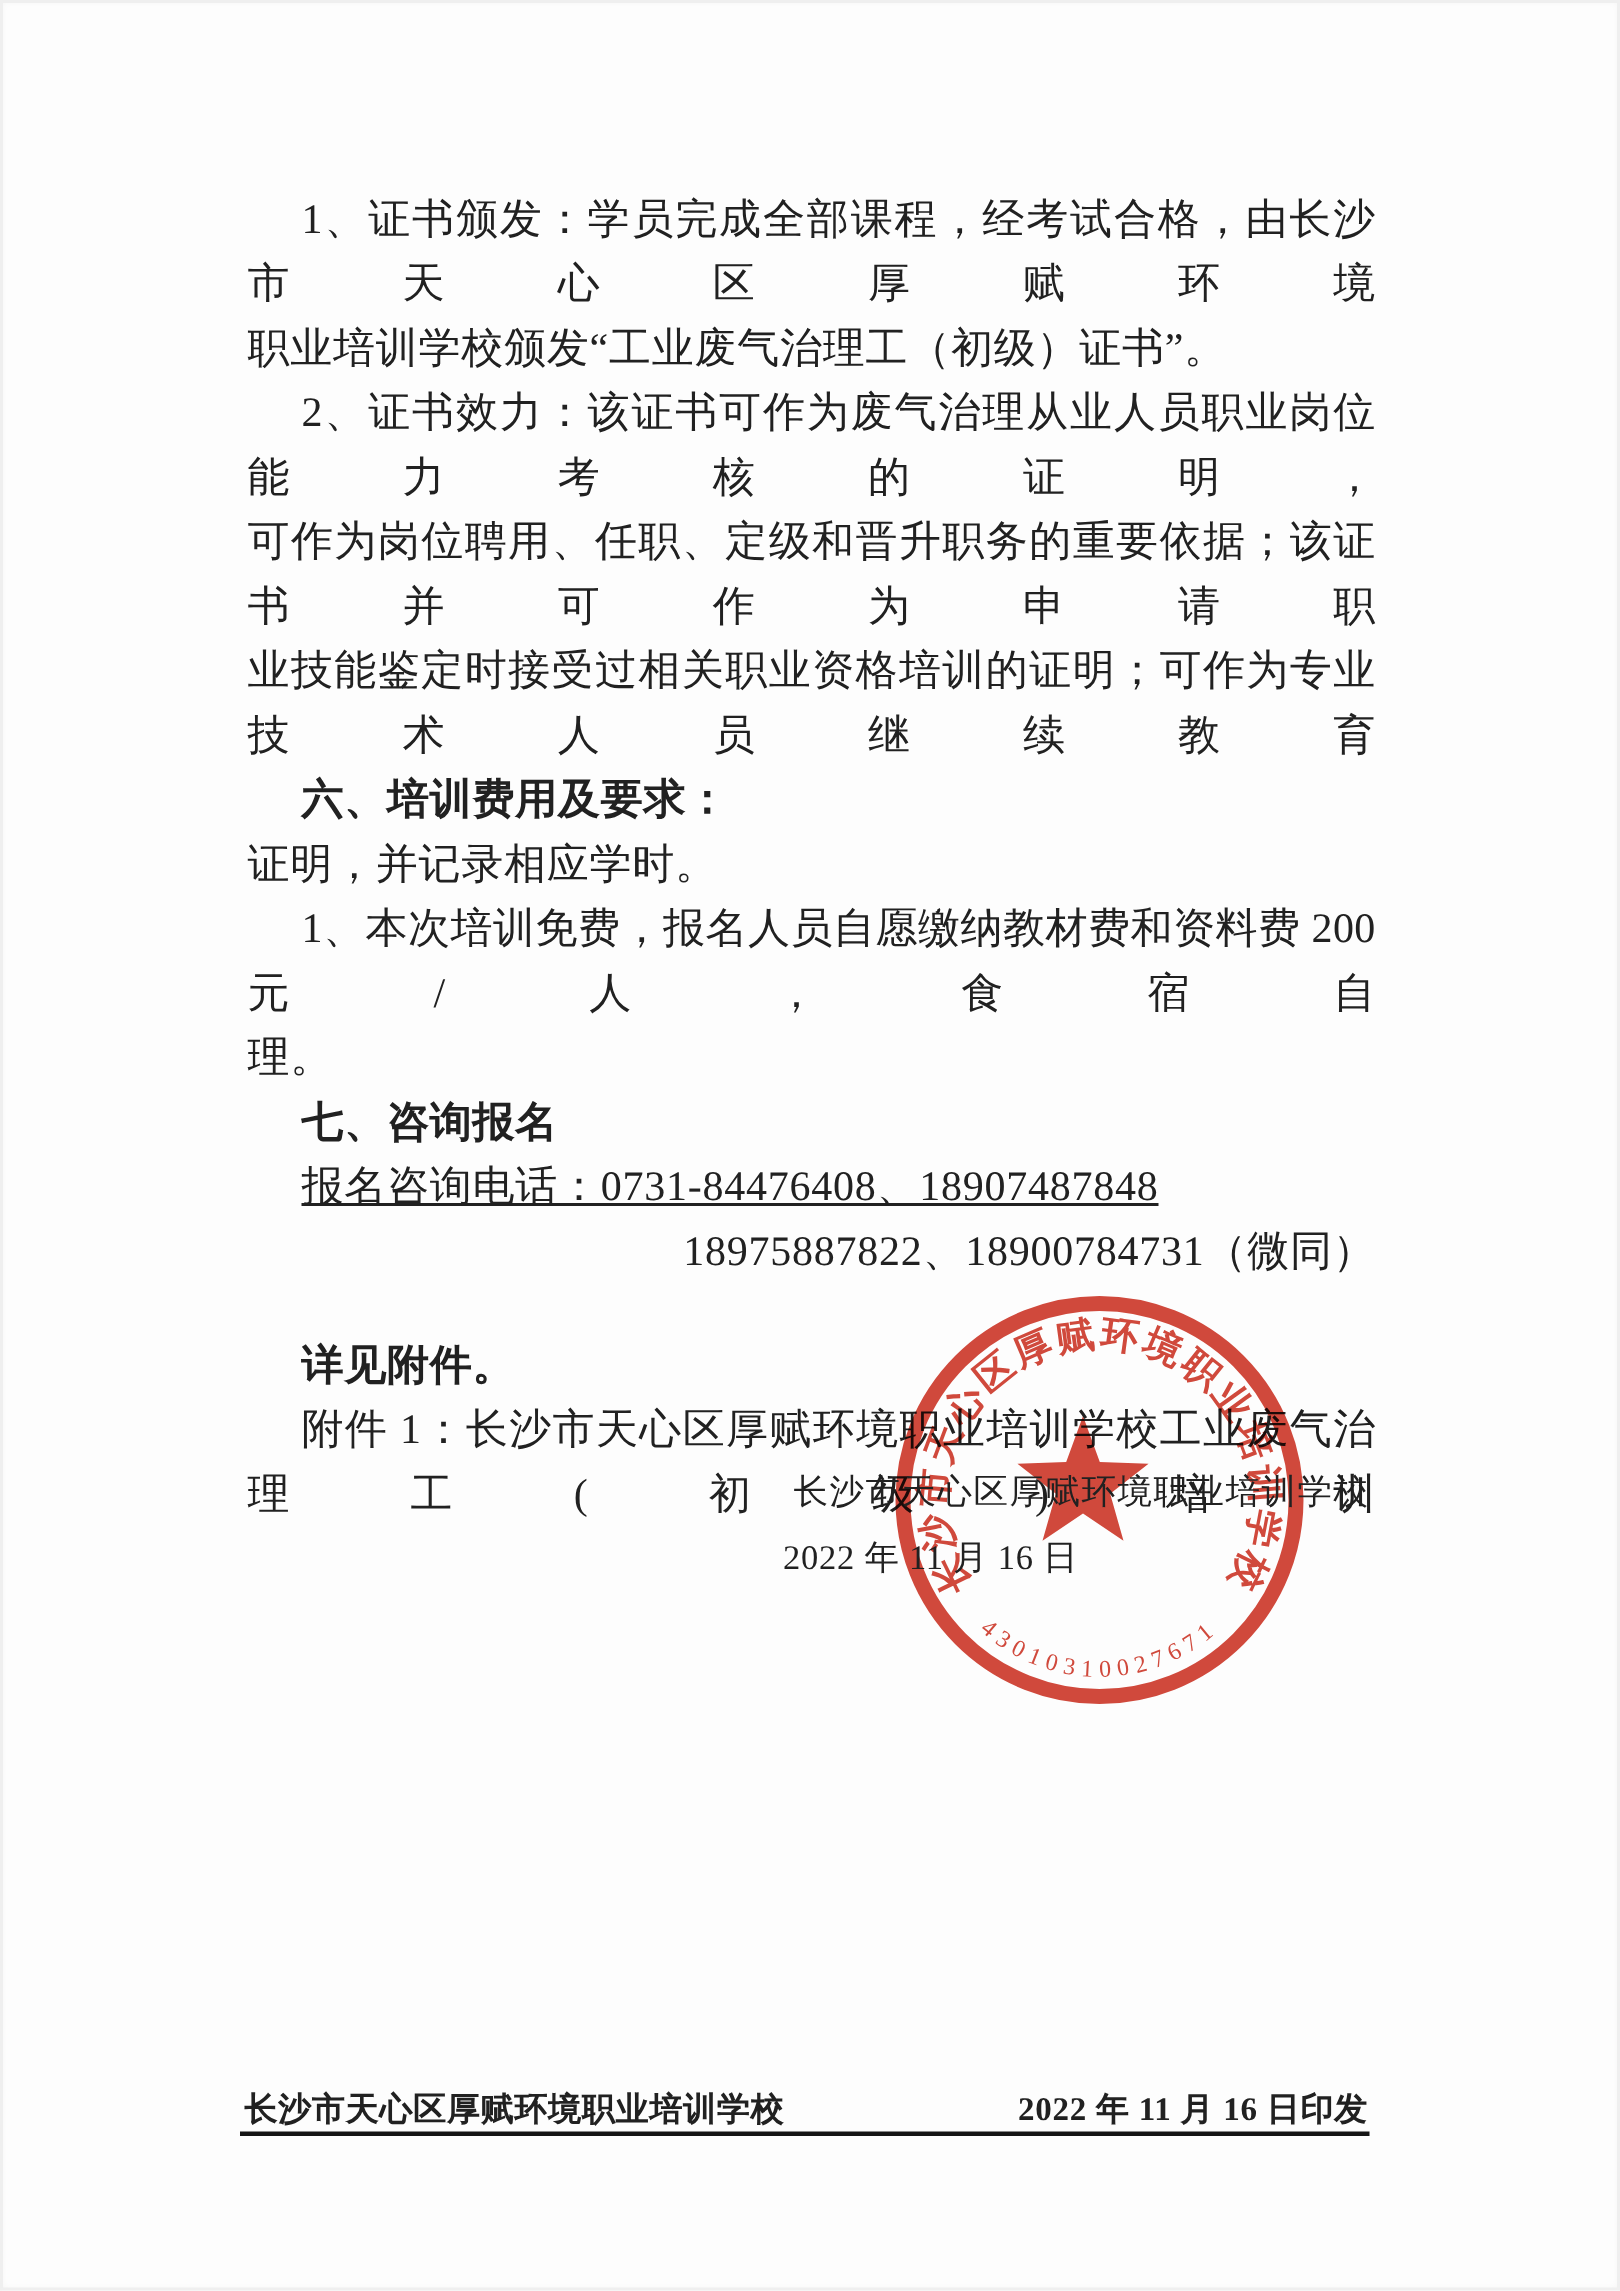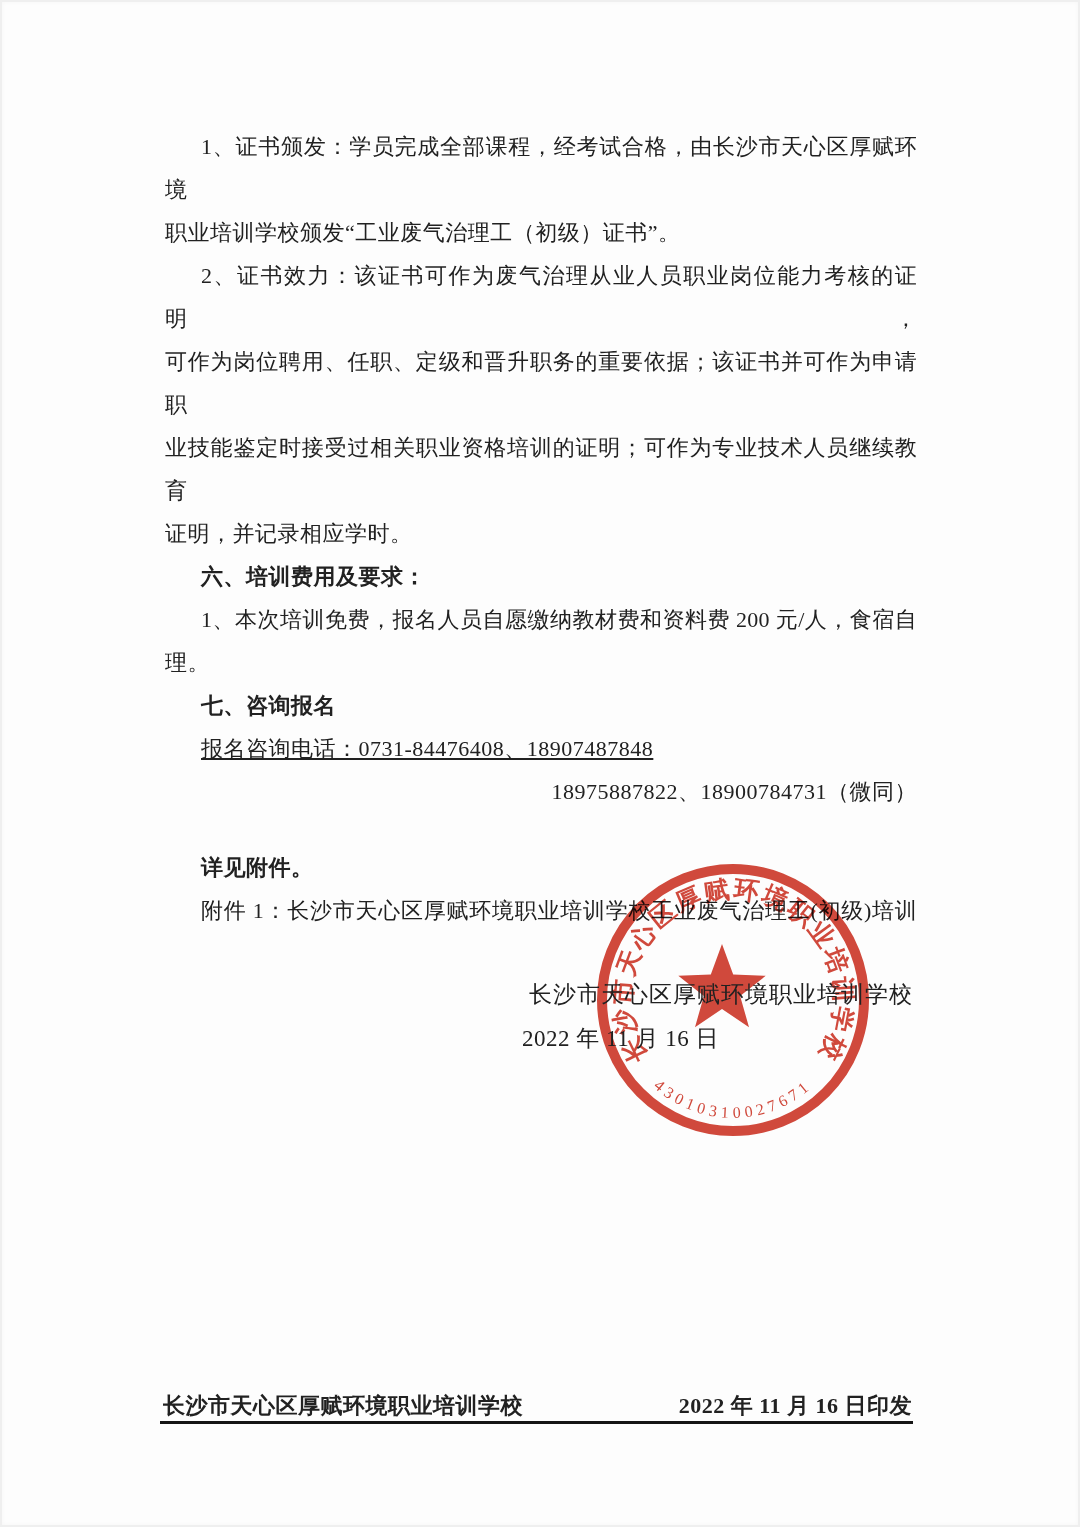--- a/index.html
+++ b/index.html
@@ -8,21 +8,21 @@
     background:#f4f4f4;
     font-family:"Liberation Serif","DejaVu Serif",serif;
   }
   .page{
     position:relative;width:1080px;height:1527px;overflow:hidden;
     background:#fdfdfd;color:#212121;
     box-shadow:inset 0 0 0 2px #efefef, inset 0 0 6px rgba(0,0,0,.06);
   }
   .content{
     position:absolute;left:165px;top:125px;width:752px;
-    font-size:22px;line-height:43px;
+    font-size:28px;line-height:43px;
   }
   .line{white-space:pre;letter-spacing:.5px;}
   .line.just{white-space:normal;text-align:justify;text-align-last:justify;letter-spacing:.2px;}
   .line.bold{font-weight:bold;}
   .seal{
     position:absolute;left:583px;top:850px;width:300px;height:300px;
     mix-blend-mode:multiply;opacity:.9;
   }
   .seal text{font-family:"Liberation Serif","DejaVu Serif",serif;}
   .sig-org{
@@ -47,22 +47,22 @@
 <body>
 
 <div class="page">
 
   <div class="content" id="body-lines">
       <div class="line just" style="text-indent: 36px;">1、证书颁发：学员完成全部课程，经考试合格，由长沙市天心区厚赋环境</div>
       <div class="line">职业培训学校颁发“工业废气治理工（初级）证书”。</div>
       <div class="line just" style="text-indent: 36px;">2、证书效力：该证书可作为废气治理从业人员职业岗位能力考核的证明，</div>
       <div class="line just">可作为岗位聘用、任职、定级和晋升职务的重要依据；该证书并可作为申请职</div>
       <div class="line just">业技能鉴定时接受过相关职业资格培训的证明；可作为专业技术人员继续教育</div>
+      <div class="line bold" style="text-indent: 36px;">六、培训费用及要求：</div>
       <div class="line">证明，并记录相应学时。</div>
-      <div class="line bold" style="text-indent: 36px;">六、培训费用及要求：</div>
       <div class="line just" style="text-indent: 36px;">1、本次培训免费，报名人员自愿缴纳教材费和资料费 200 元/人，食宿自</div>
       <div class="line">理。</div>
       <div class="line bold" style="text-indent: 36px;">七、咨询报名</div>
       <div class="line" style="text-indent: 36px; text-decoration: underline;">报名咨询电话：0731-84476408、18907487848</div>
       <div class="line" style="text-indent: 198px; text-align: right;">18975887822、18900784731（微同）</div>
       <div class="line bold" style="text-indent: 36px; margin-top: 33px;">详见附件。</div>
       <div class="line just" style="text-indent: 36px;">附件 1：长沙市天心区厚赋环境职业培训学校工业废气治理工(初级)培训</div>
     </div>
 
   <svg class="seal" viewBox="0 0 300 300" aria-hidden="true">

